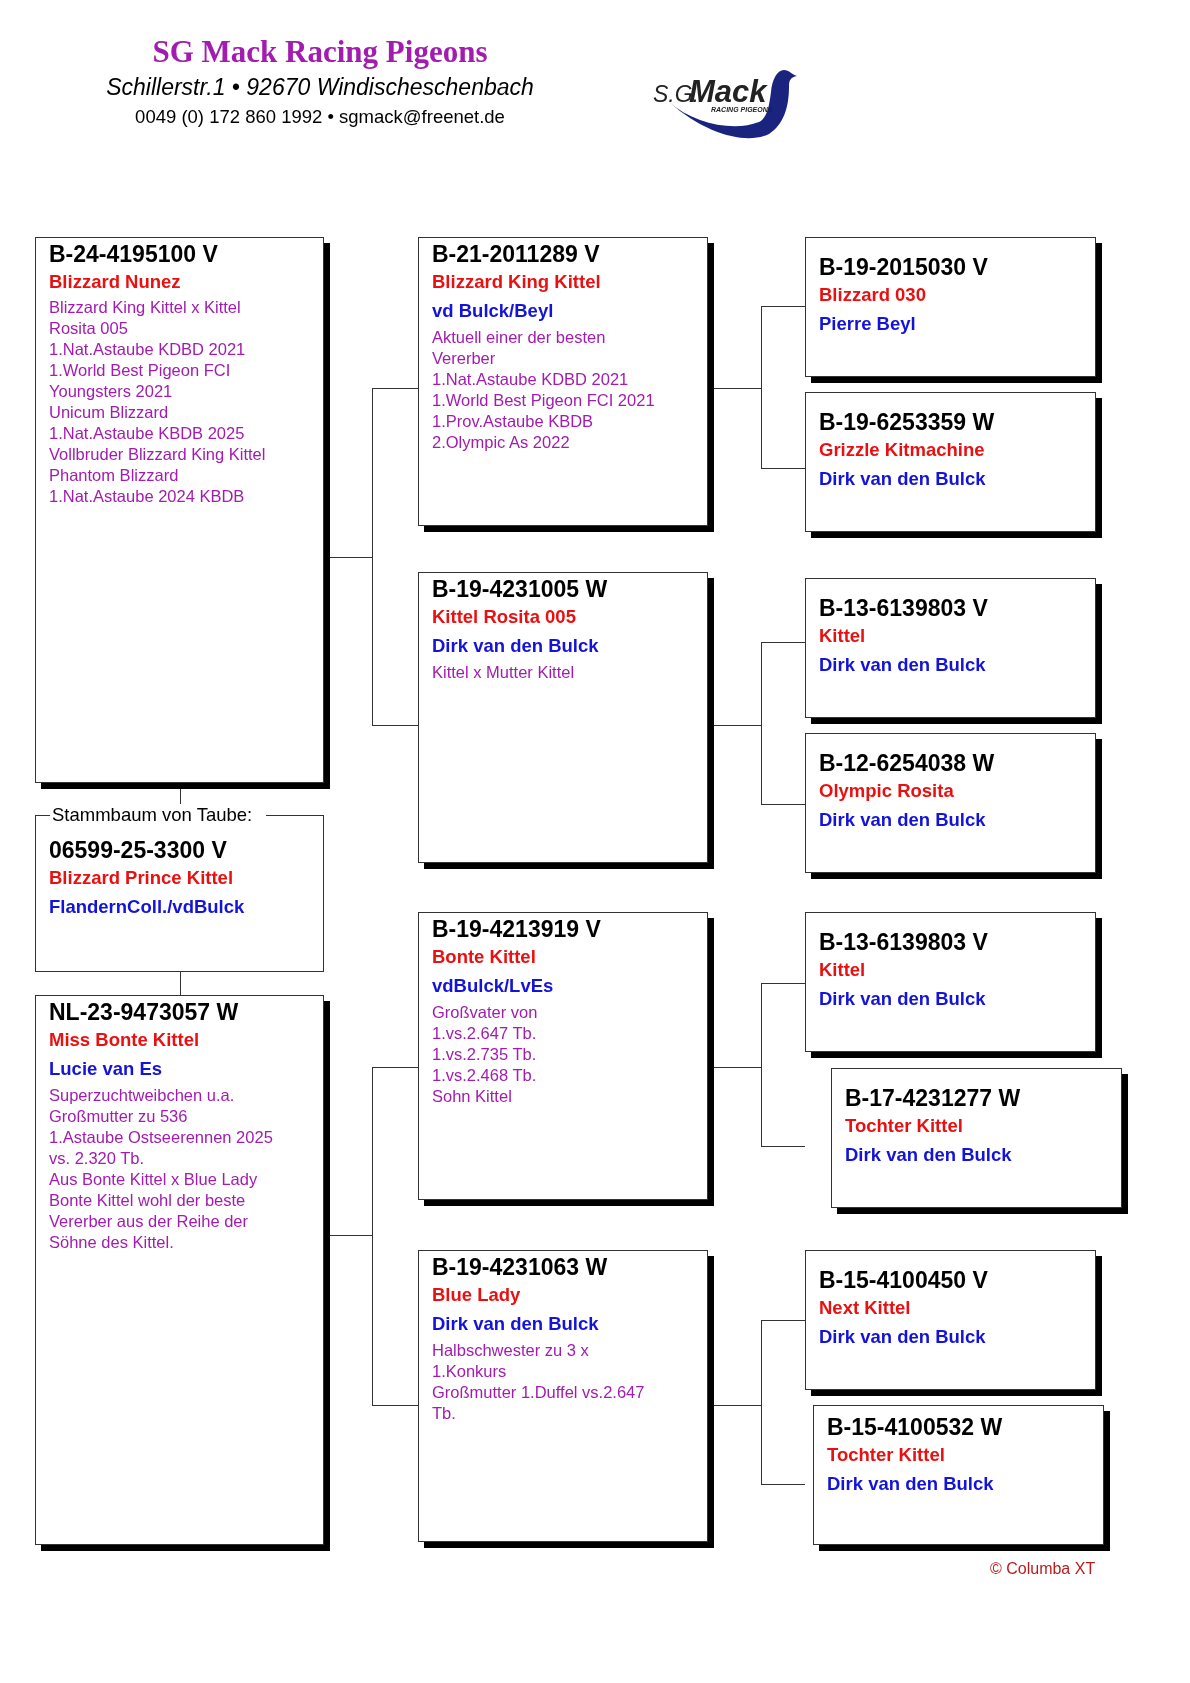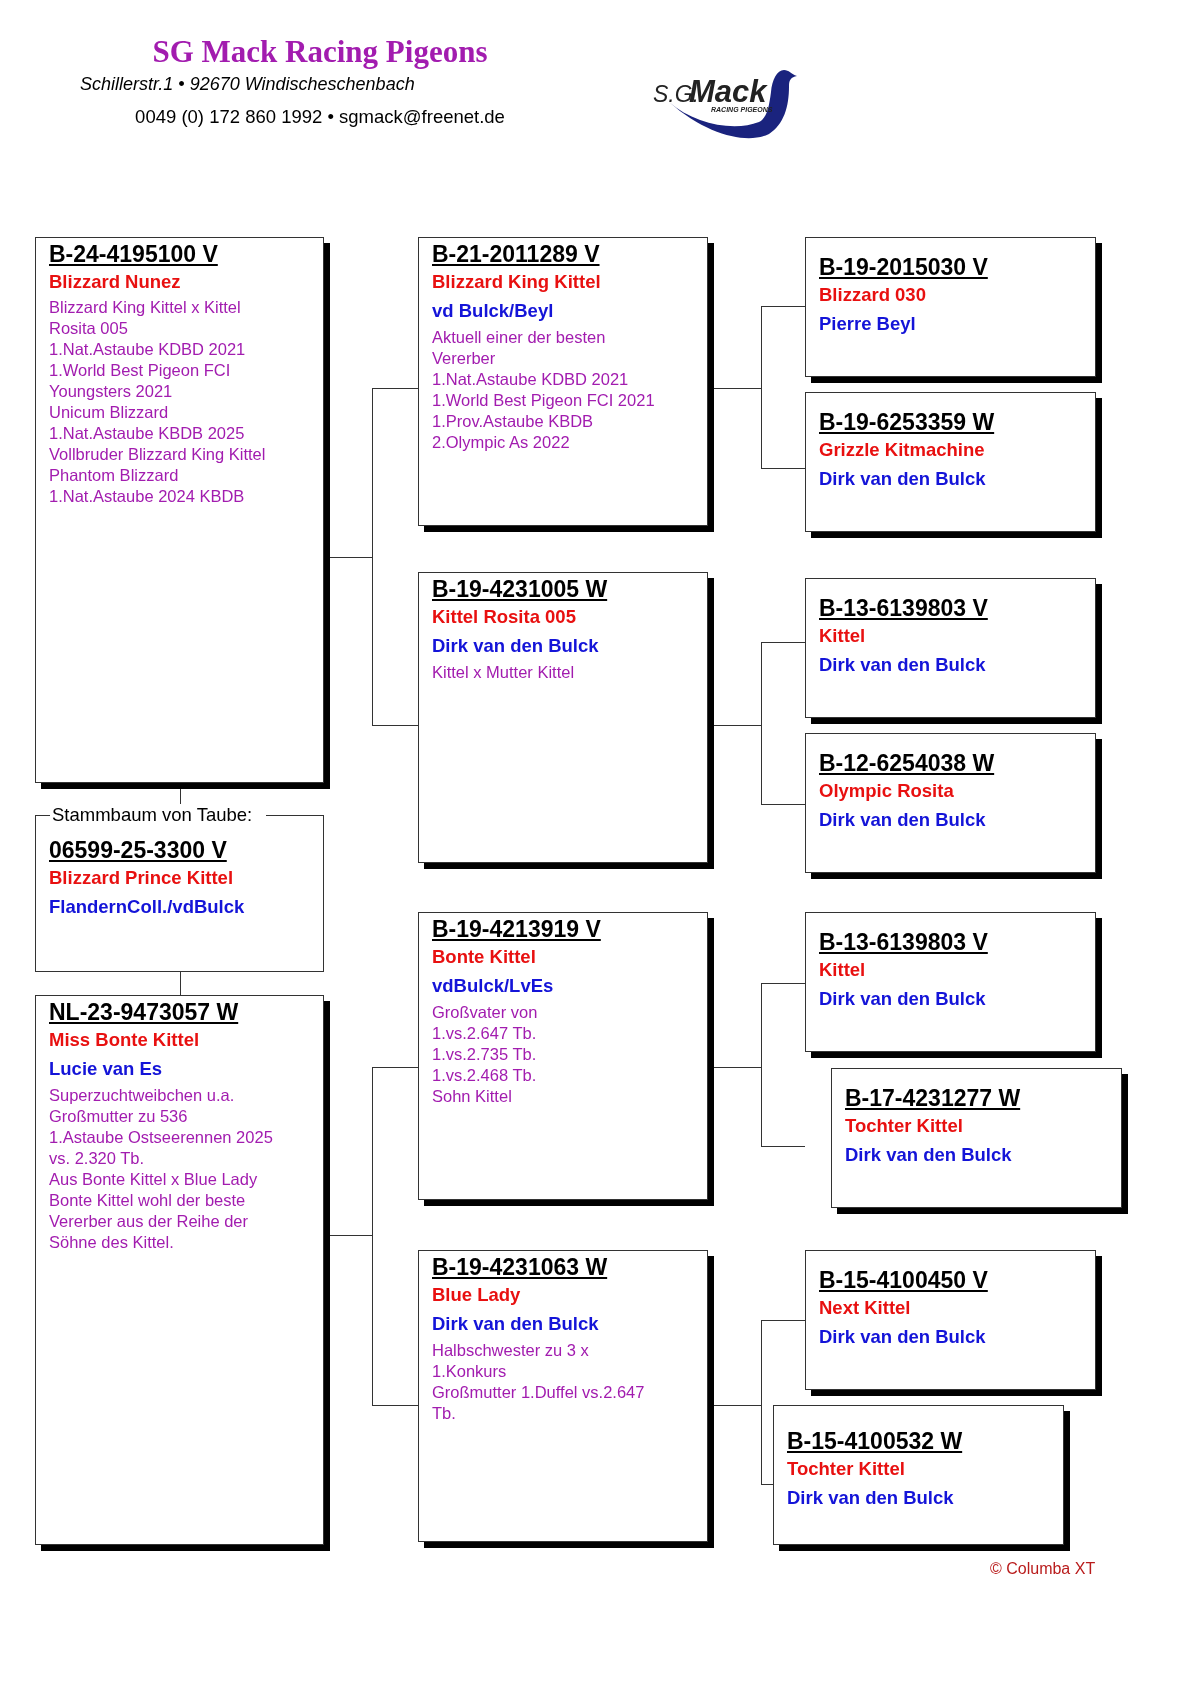--- a/index.html
+++ b/index.html
@@ -1,26 +1,26 @@
 <!DOCTYPE html>
 <html><head>
 <meta charset="utf-8">
 <style>
   html, body { margin: 0; padding: 0; background: #ffffff; }
   body { width: 1190px; height: 1683px; position: relative; overflow: hidden; font-family: "Liberation Sans", sans-serif; color: #000; }
 
   .hdr-title { position: absolute; left: 90px; top: 34px; width: 460px; text-align: center; font-family: "Liberation Serif", serif; font-weight: bold; font-size: 31px; color: #a21caf; }
-  .hdr-address { position: absolute; left: 80px; top: 74px; width: 480px; font-style: italic; font-size: 18px; }
+  .hdr-address { position: absolute; left: 80px; top: 74px; width: 480px; text-align: center; font-style: italic; font-size: 23px; }
   .hdr-contact { position: absolute; left: 80px; top: 106px; width: 480px; text-align: center; font-size: 18.5px; }
 
   .logo { position: absolute; left: 612px; top: 62px; width: 150px; height: 88px; margin-left: 37px; }
   .logo svg { width: 100%; height: 100%; }
 
   .box { position: absolute; background: #fff; border: 1px solid #333; box-shadow: 6px 6px 0 #000; box-sizing: border-box; padding: 2px 0 0 13px; }
-  .ring { font-weight: bold; font-size: 23px; line-height: 28px; color: #000; white-space: nowrap; text-decoration: underline; }
+  .ring { font-weight: bold; font-size: 23px; line-height: 28px; color: #000; white-space: nowrap; }
   .name { font-weight: bold; font-size: 18.5px; line-height: 28px; color: #e81010; white-space: nowrap; }
   .breeder { font-weight: bold; font-size: 18.5px; line-height: 30px; color: #1414d8; white-space: nowrap; }
   .notes { font-size: 16.5px; line-height: 21px; color: #a21caf; margin-top: 1px; }
   .notes div { white-space: nowrap; }
 
   .subject { position: absolute; left: 35px; top: 815px; width: 289px; height: 157px; border: 1px solid #333; box-sizing: border-box; padding: 20px 0 0 13px; }
   .subject-legend { position: absolute; left: 14px; top: -12px; background: #fff; padding: 0 14px 0 2px; font-size: 18.5px; line-height: 22px; }
 
   .line { position: absolute; background: #333; }
   .h { height: 1px; }
@@ -196,19 +196,19 @@
 <div class="box" style="left:831px; top:1068px; width:291px; height:140px; padding-top:15px;">
   <div class="ring">B-17-4231277 W</div>
   <div class="name">Tochter Kittel</div>
   <div class="breeder">Dirk van den Bulck</div>
 </div>
 <div class="box" style="left:805px; top:1250px; width:291px; height:140px; padding-top:15px;">
   <div class="ring">B-15-4100450 V</div>
   <div class="name">Next Kittel</div>
   <div class="breeder">Dirk van den Bulck</div>
 </div>
-<div class="box" style="left:773px; top:1405px; width:291px; height:140px; padding-top:21px;">
+<div class="box" style="left:813px; top:1405px; width:291px; height:140px; padding-top:7px;">
   <div class="ring">B-15-4100532 W</div>
   <div class="name">Tochter Kittel</div>
   <div class="breeder">Dirk van den Bulck</div>
 </div>
 
 <div class="copyright">© Columba XT</div>
 
 </body></html>

